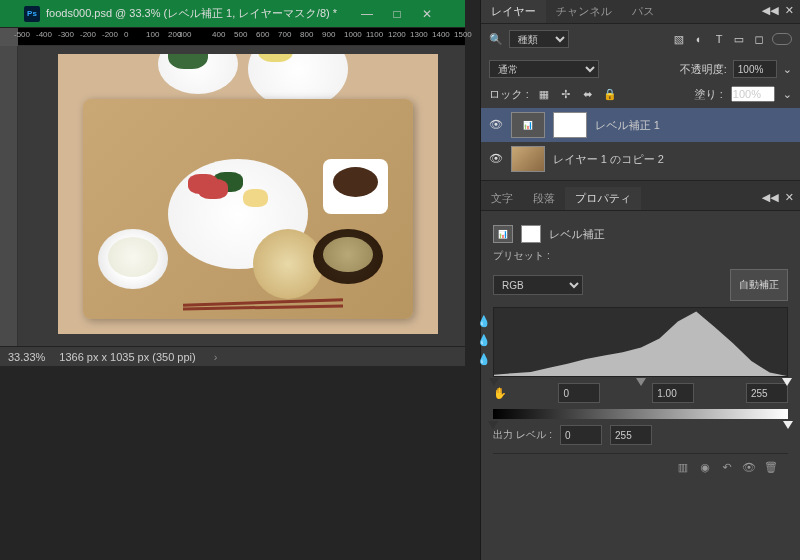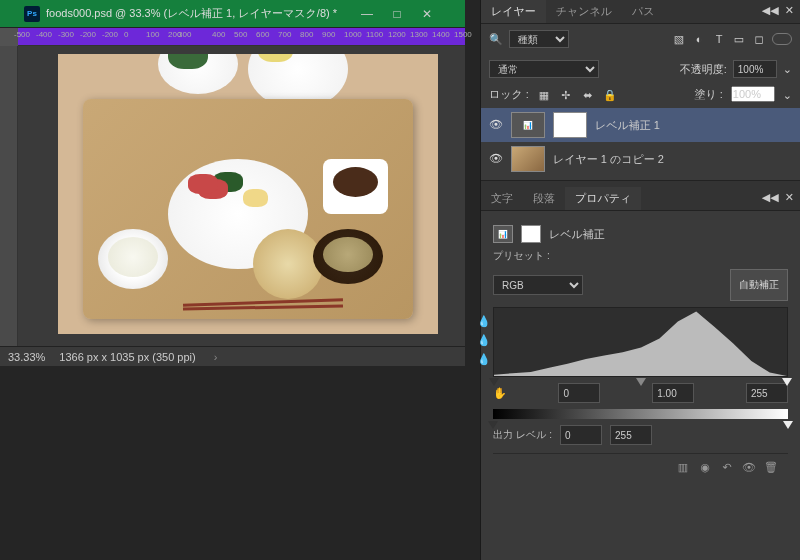--- a/index.html
+++ b/index.html
@@ -8,21 +8,21 @@
 .left-area{width:480px;background:#252525;position:relative}
 .right-area{flex:1;background:#333;border-left:1px solid #1a1a1a;display:flex;flex-direction:column}
 
 
 .doc-window{position:absolute;top:0;left:0;width:465px;background:#525252}
 .titlebar{height:28px;background:#15803d;display:flex;align-items:center;padding:0 24px;border-bottom:1px solid #222}
 .ps-icon{width:16px;height:16px;background:#001e36;color:#31a8ff;font-size:8px;font-weight:bold;display:flex;align-items:center;justify-content:center;margin-right:6px;border-radius:2px}
 .title-text{flex:1;font-size:11px;color:#ddd}
 .win-btns{display:flex;gap:2px}
 .win-btn{width:28px;height:20px;display:flex;align-items:center;justify-content:center;color:#ccc;font-size:12px}
-.ruler-h{height:18px;background:#6d28d9;position:relative;margin-left:18px;border-bottom:1px solid #333}
+.ruler-h{height:18px;background:#000000;position:relative;margin-left:18px;border-bottom:1px solid #333}
 .ruler-h span{position:absolute;font-size:8px;color:#aaa;top:2px}
 .ruler-v{width:18px;height:300px;background:#4a4a4a;float:left;border-right:1px solid #333}
 .canvas-area{height:300px;background:#3a3a3a;display:flex;margin-left:0}
 .canvas{margin:8px 8px 8px 40px;width:380px;height:280px;background:#d4b896;position:relative;overflow:hidden}
 .tray{position:absolute;left:25px;top:45px;width:330px;height:220px;background:linear-gradient(135deg,#c9a876,#b89662);border-radius:8px;box-shadow:2px 2px 8px rgba(0,0,0,0.3)}
 .plate{position:absolute;border-radius:50%;background:radial-gradient(circle,#fff,#f0f0f0)}
 .p1{width:80px;height:60px;left:100px;top:-20px}
 .p2{width:100px;height:80px;left:190px;top:-25px}
 .p3{width:140px;height:110px;left:85px;top:60px}
 .p4{width:70px;height:70px;left:170px;top:130px;background:radial-gradient(circle,#e8d9a8,#c8a868)}
@@ -44,21 +44,21 @@
 .sb-arrow{color:#888;margin:0 4px}
 
 
 .panel-close{position:absolute;right:6px;top:4px;display:flex;gap:6px;font-size:9px;color:#999}
 .layers-panel{background:#3a3a3a;border-bottom:1px solid #222;position:relative}
 .panel-tabs{display:flex;background:#333;height:24px;border-bottom:1px solid #222}
 .tab{padding:4px 10px;color:#999;cursor:pointer}
 .tab.active{background:#3a3a3a;color:#ddd}
 .layer-ctrl{padding:6px 8px;display:flex;align-items:center;gap:6px}
 .layer-ctrl select,.layer-ctrl input{background:#2a2a2a;border:1px solid #555;color:#ccc;padding:1px 4px;font-size:10px;height:18px}
-.ico-row{display:flex;gap:8px;padding:2px 8px;color:#aaa;font-size:11px;align-items:flex-end}
+.ico-row{display:flex;gap:8px;padding:2px 8px;color:#aaa;font-size:11px;align-items:center}
 .ico{width:14px;height:14px;display:inline-flex;align-items:center;justify-content:center}
 .layer-list{padding:4px 0}
 .layer-row{display:flex;align-items:center;padding:4px 8px;gap:8px}
 .layer-row.sel{background:#4a5a7a}
 .eye{width:14px;height:14px;color:#ddd}
 .lthumb{width:34px;height:26px;background:#666;border:1px solid #888;position:relative}
 .lthumb.mask{background:#fff}
 .lthumb.adj{background:#555;display:flex;align-items:center;justify-content:center;font-size:8px}
 .lthumb.img{background:linear-gradient(135deg,#c9a876,#8a6842)}
 

